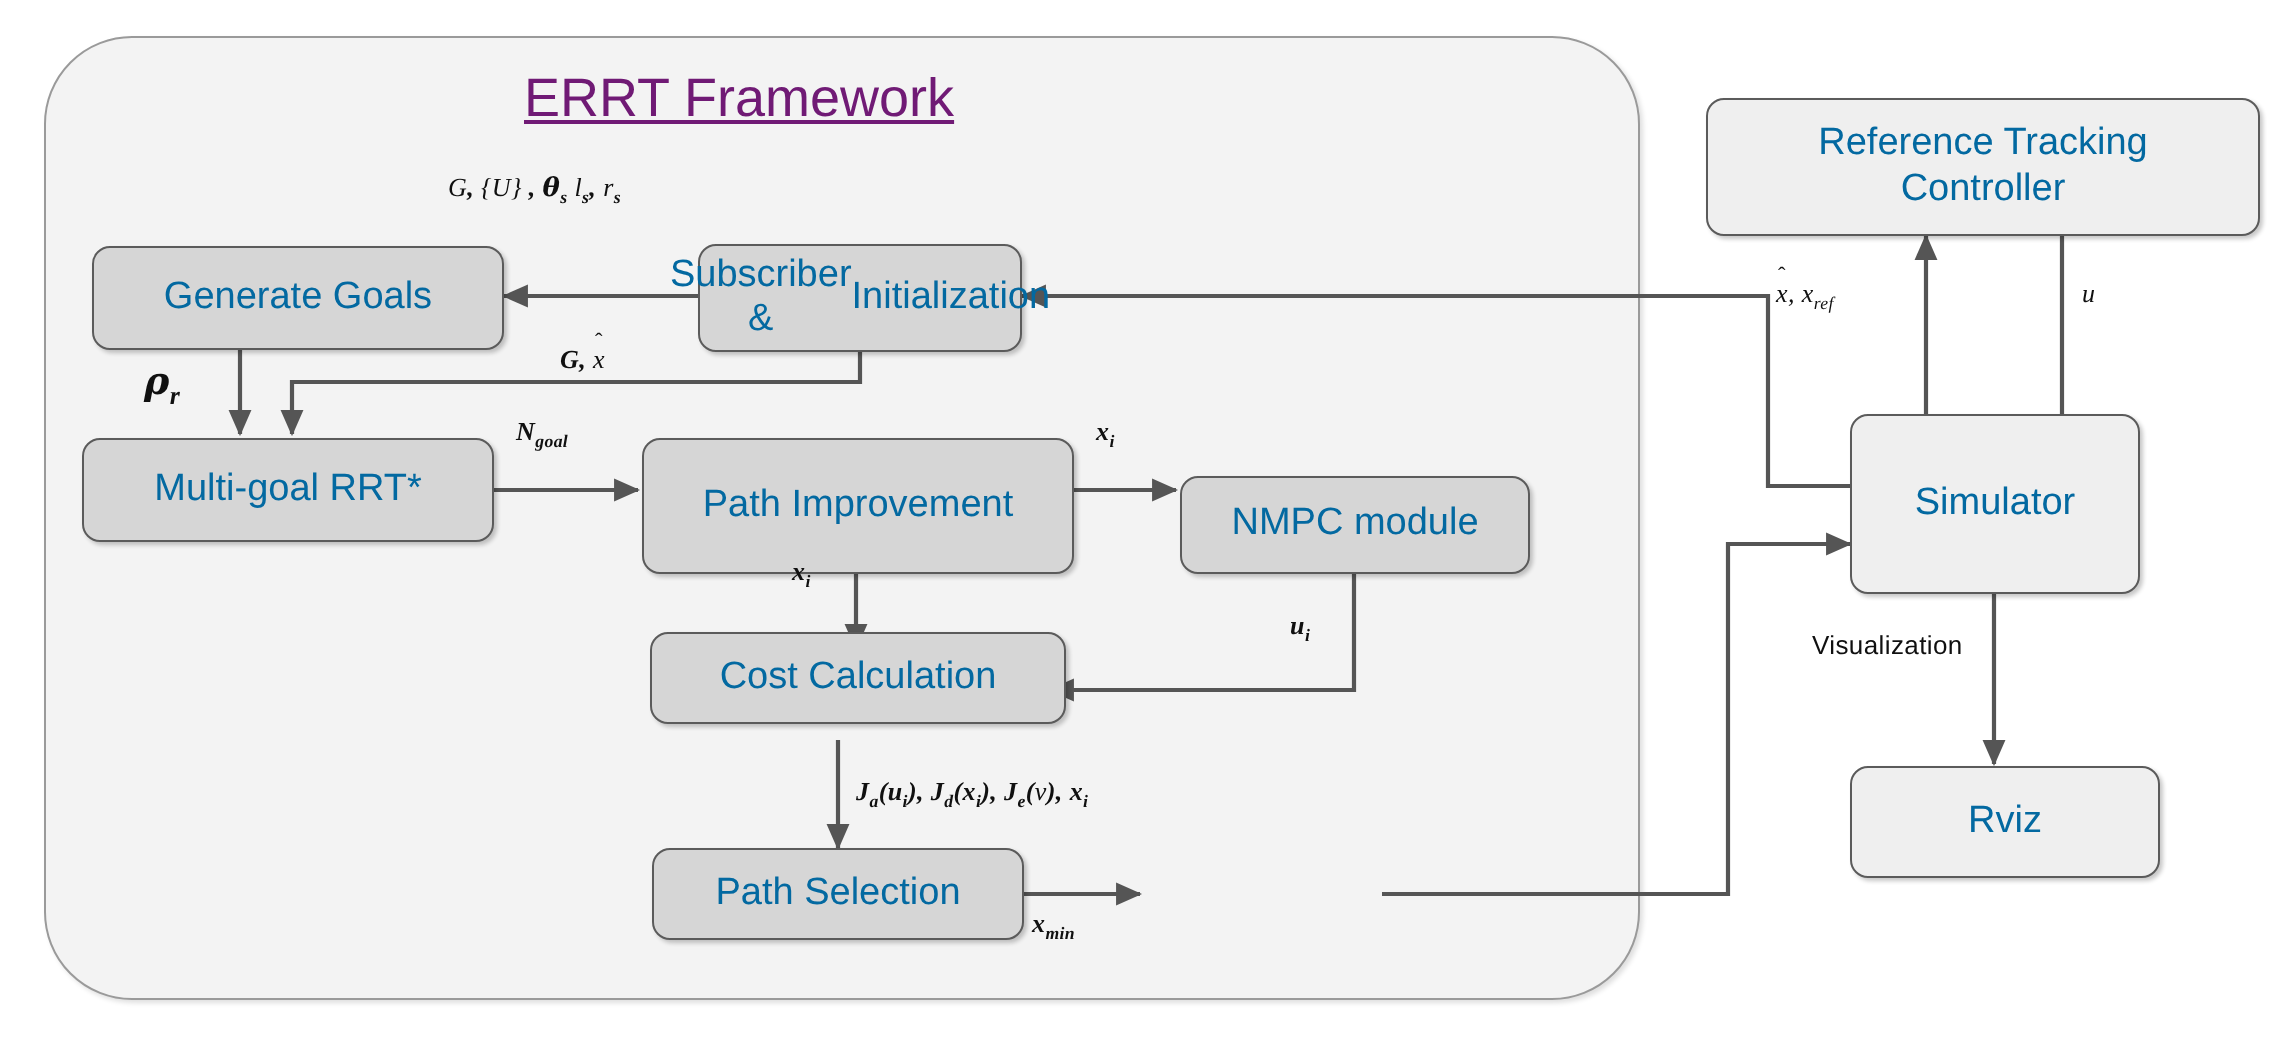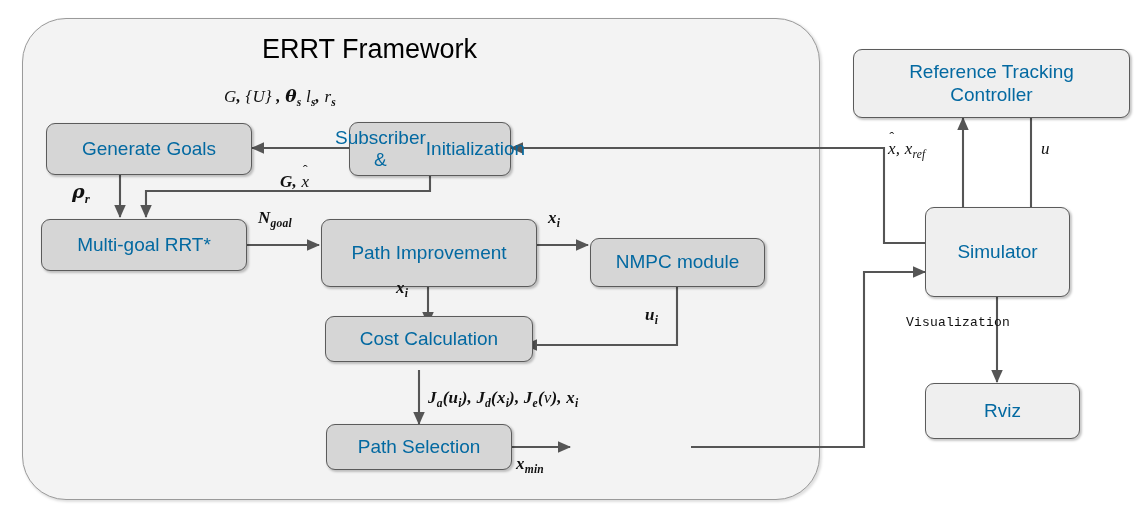--- a/index.html
+++ b/index.html
@@ -28,33 +28,34 @@
   
   .framework{
     position:absolute;box-sizing:border-box;
     border:1.4px solid #9a9a9a;
     border-radius:44px;
     background:#f3f3f3;
     box-shadow:1.5px 1.5px 2.5px rgba(0,0,0,0.13);
   }
   .framework-title{
     position:absolute;
-    font-size:27px;color:#000000;
+    font-size:27px;color:#701a75;
     white-space:nowrap;
+    text-decoration:underline;
   }
 
   
   .elabel{
     position:absolute;white-space:nowrap;color:#101010;
     font-family:"Liberation Serif", serif;
-    font-size:17px;font-style:italic;font-weight:bold;
+    font-size:13px;font-style:italic;font-weight:bold;
     letter-spacing:0.2px;
   }
   .elabel.plain{
-    font-family:Liberation Mono, monospace;
+    font-family:Liberation Sans, sans-serif;
     font-style:normal;font-weight:normal;font-size:13px;
   }
   .elabel .sub{
     font-size:0.68em;vertical-align:-0.38em;font-weight:bold;
   }
   .elabel .it{font-style:italic;}
   .elabel .nb{font-weight:normal;font-style:italic;}
   .hat{position:relative;display:inline-block;}
   .hat>.hc{
     position:absolute;left:0;right:0;top:-0.66em;

